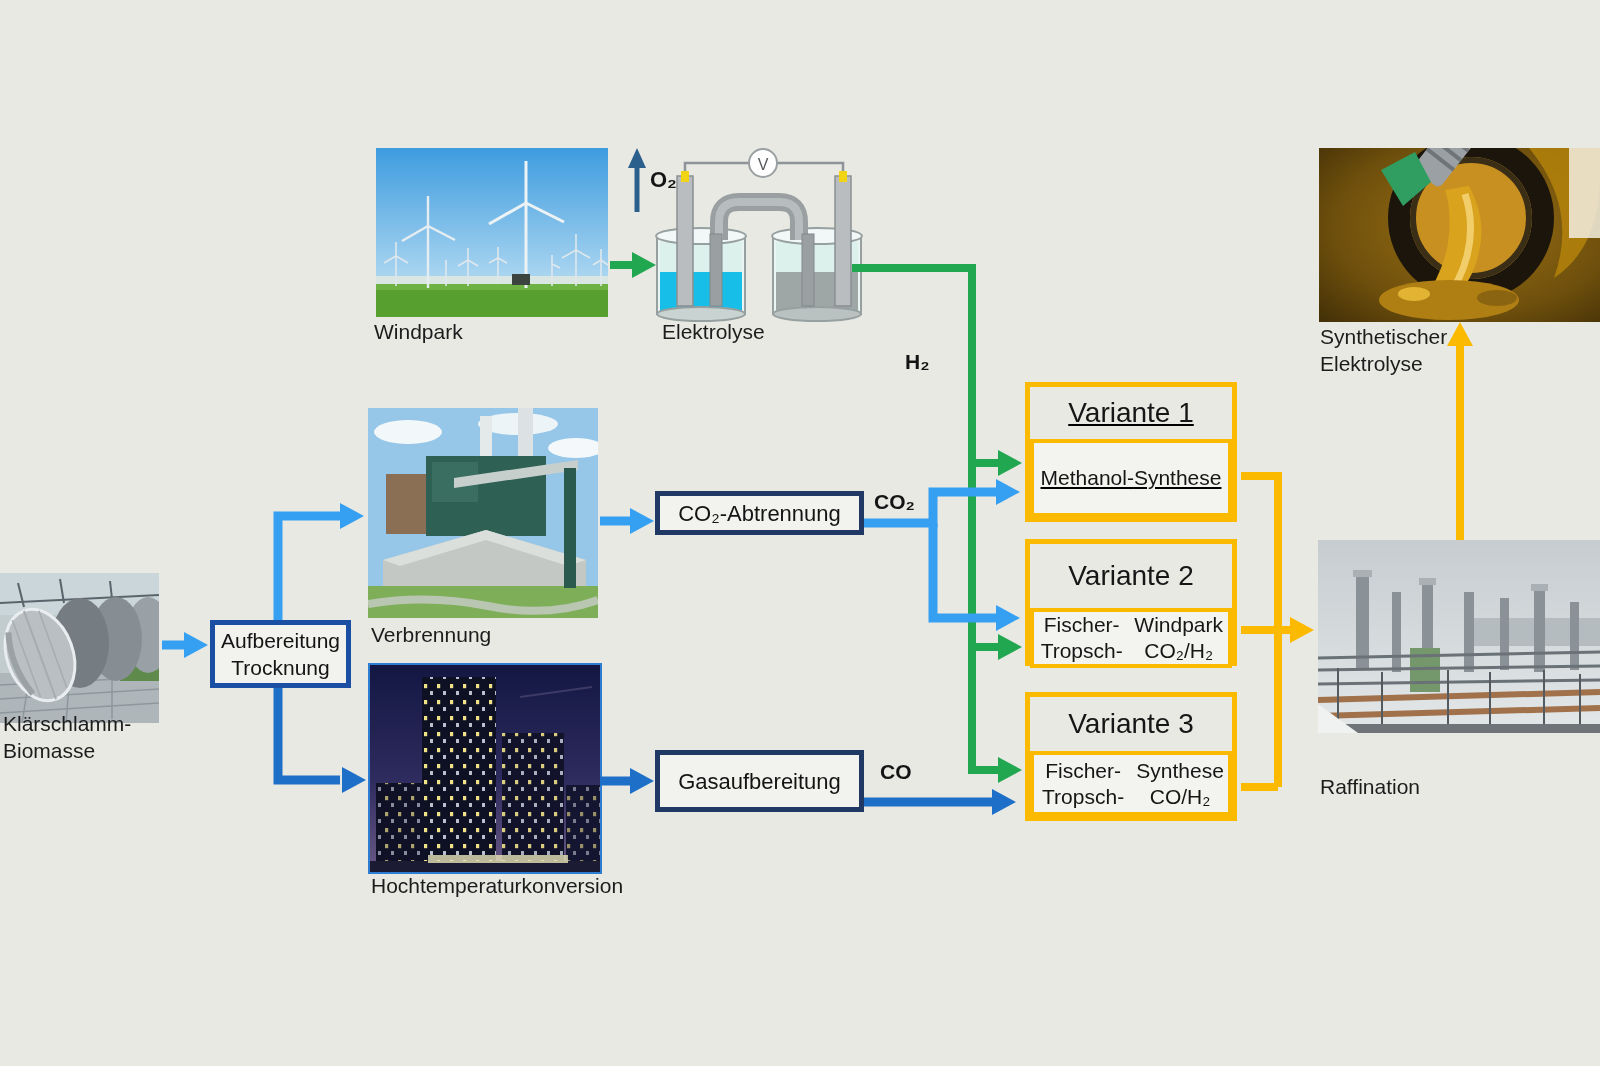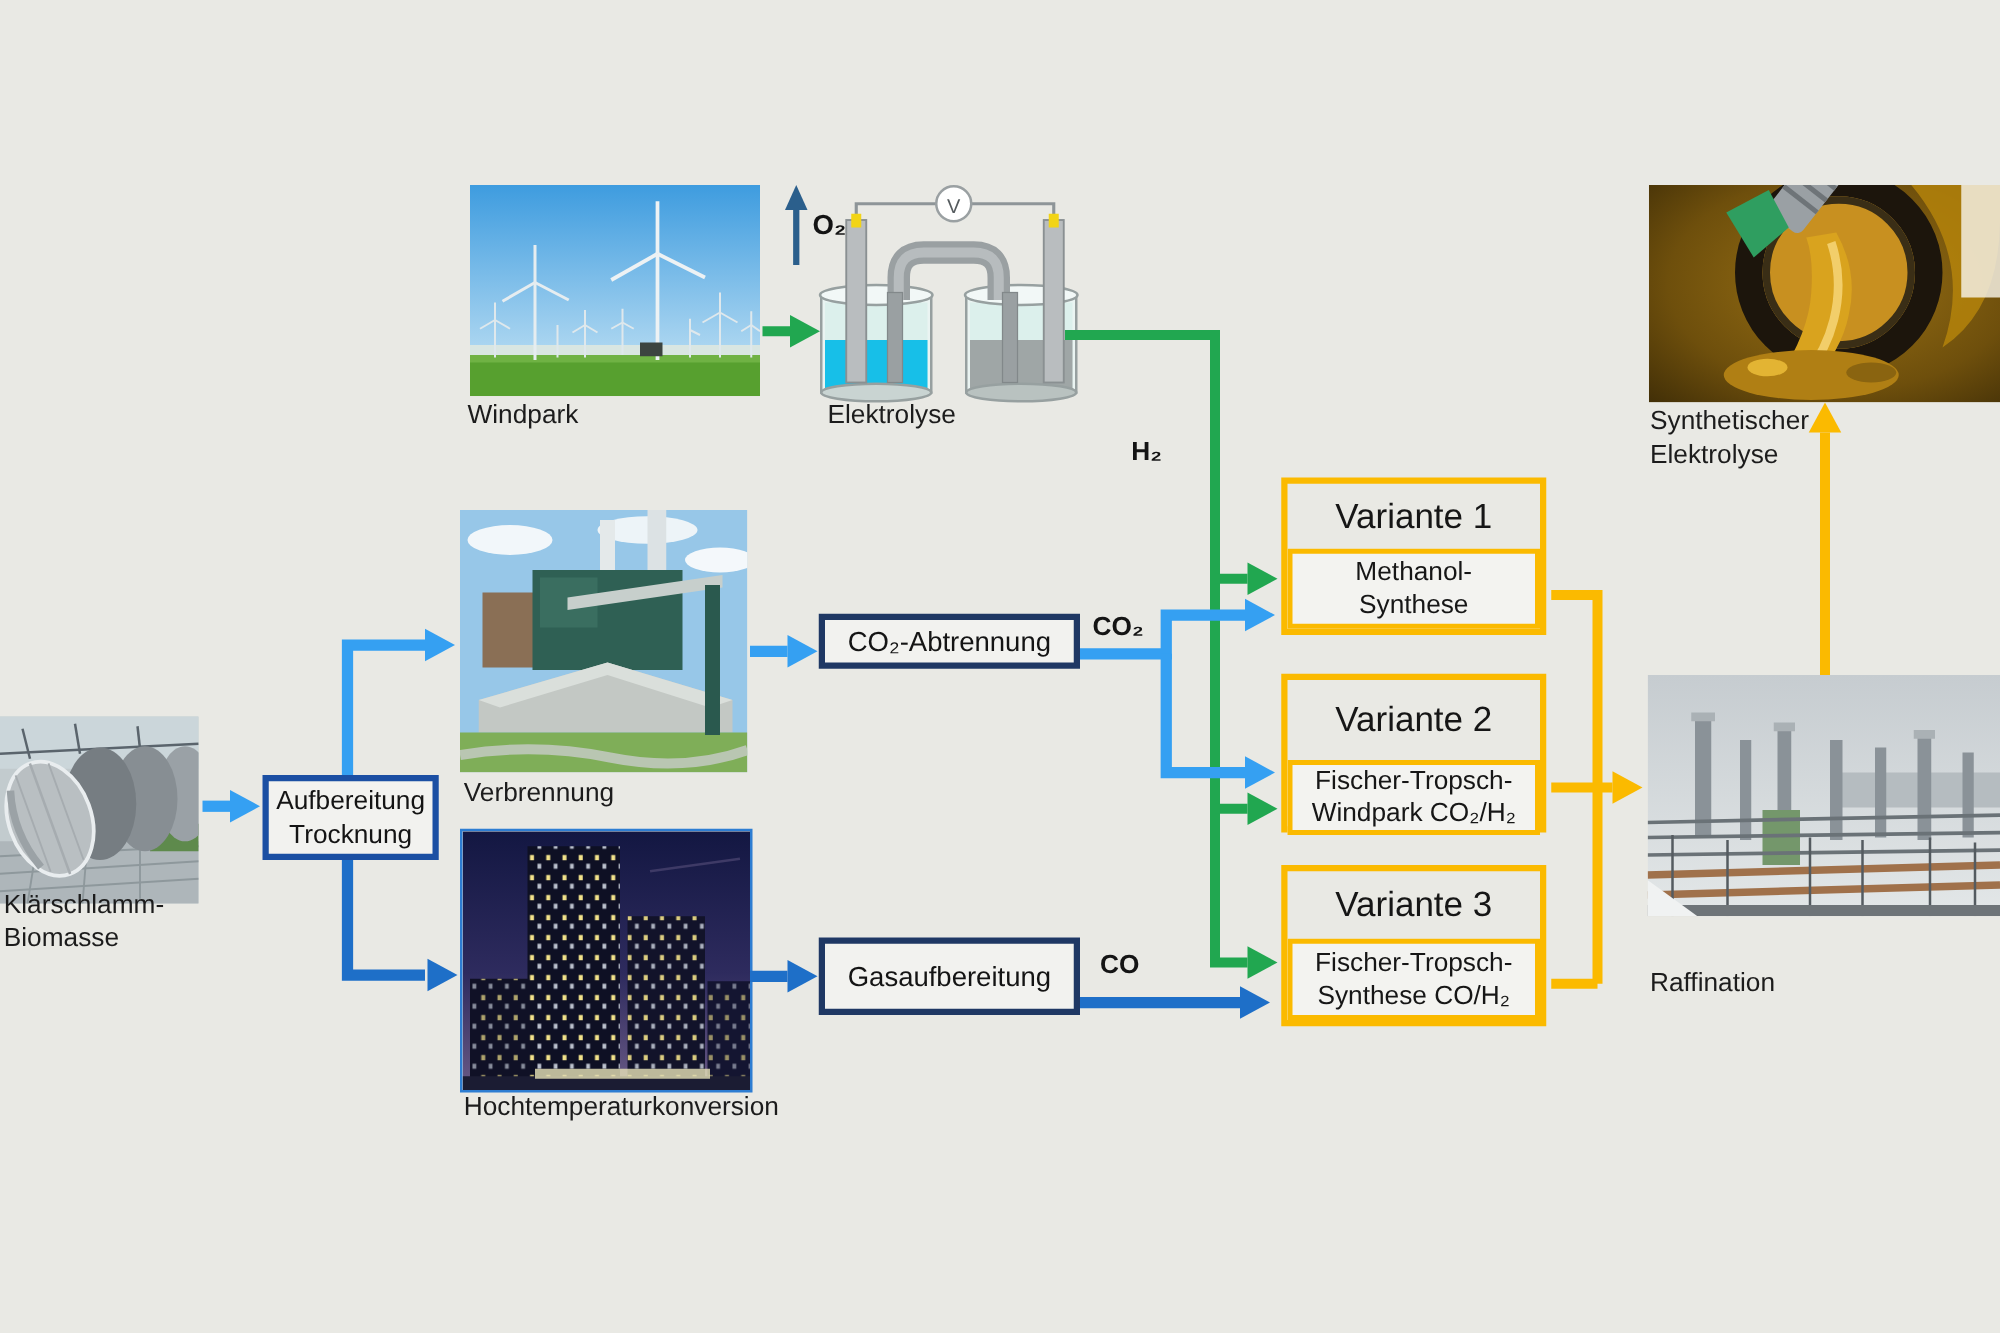--- a/index.html
+++ b/index.html
@@ -12,21 +12,21 @@
   .pbox{position:absolute;display:flex;align-items:center;justify-content:center;text-align:center;
         background:#F2F2EF;color:#141414;box-sizing:border-box;}
   .pbox .txt{line-height:27px;}
   .box-royal{border:5px solid var(--royal,#1B4FA3);font-size:21px;}
   .box-navy{border:5px solid var(--navy,#1F3864);font-size:22px;}
   .variant{position:absolute;border:5px solid var(--gold,#FBBA00);box-sizing:border-box;
            display:flex;flex-direction:column;}
   .variant-header{flex:0 0 auto;display:flex;align-items:center;justify-content:center;
                   font-size:28px;color:#161616;}
   .variant-sub{flex:1 1 auto;border:4px solid var(--gold,#FBBA00);background:#F3F3F0;
-               display:flex;flex-direction:column;align-items:center;justify-content:center;
+               display:flex;flex-direction:row;align-items:center;justify-content:center;
                font-size:21px;line-height:26px;color:#161616;text-align:center;}
   #flow-overlay{position:absolute;left:0;top:0;pointer-events:none;}
   .s-green{stroke:var(--green,#21A750);stroke-width:8;fill:none;}
   .s-lblue{stroke:var(--light-blue,#35A0F2);stroke-width:9;fill:none;}
   .s-mblue{stroke:var(--medium-blue,#1E6FC8);stroke-width:9;fill:none;}
   .s-gold{stroke:var(--gold,#FBBA00);stroke-width:8;fill:none;}
   .f-green{fill:var(--green,#21A750);}
   .f-lblue{fill:var(--light-blue,#35A0F2);}
   .f-mblue{fill:var(--medium-blue,#1E6FC8);}
   .f-gold{fill:var(--gold,#FBBA00);}
@@ -367,21 +367,21 @@
   </div>
 
   <div class="pbox box-navy" style="left:655px;top:491px;width:209px;height:44px;">
     <div class="txt">CO₂-Abtrennung</div>
   </div>
 
   <div class="pbox box-navy" style="left:655px;top:750px;width:209px;height:62px;">
     <div class="txt">Gasaufbereitung</div>
   </div>
 
-  <div class="variant" style="left:1025px;top:382px;width:212px;height:126px;">
+  <div class="variant" style="left:1025px;top:382px;width:212px;height:140px;text-decoration:underline;">
     <div class="variant-header" style="height:52px;">Variante 1</div>
     <div class="variant-sub">
       <div>Methanol-</div>
       <div>Synthese</div>
     </div>
   </div>
 
   <div class="variant" style="left:1025px;top:539px;width:212px;height:127px;">
     <div class="variant-header" style="height:64px;">Variante 2</div>
     <div class="variant-sub">

